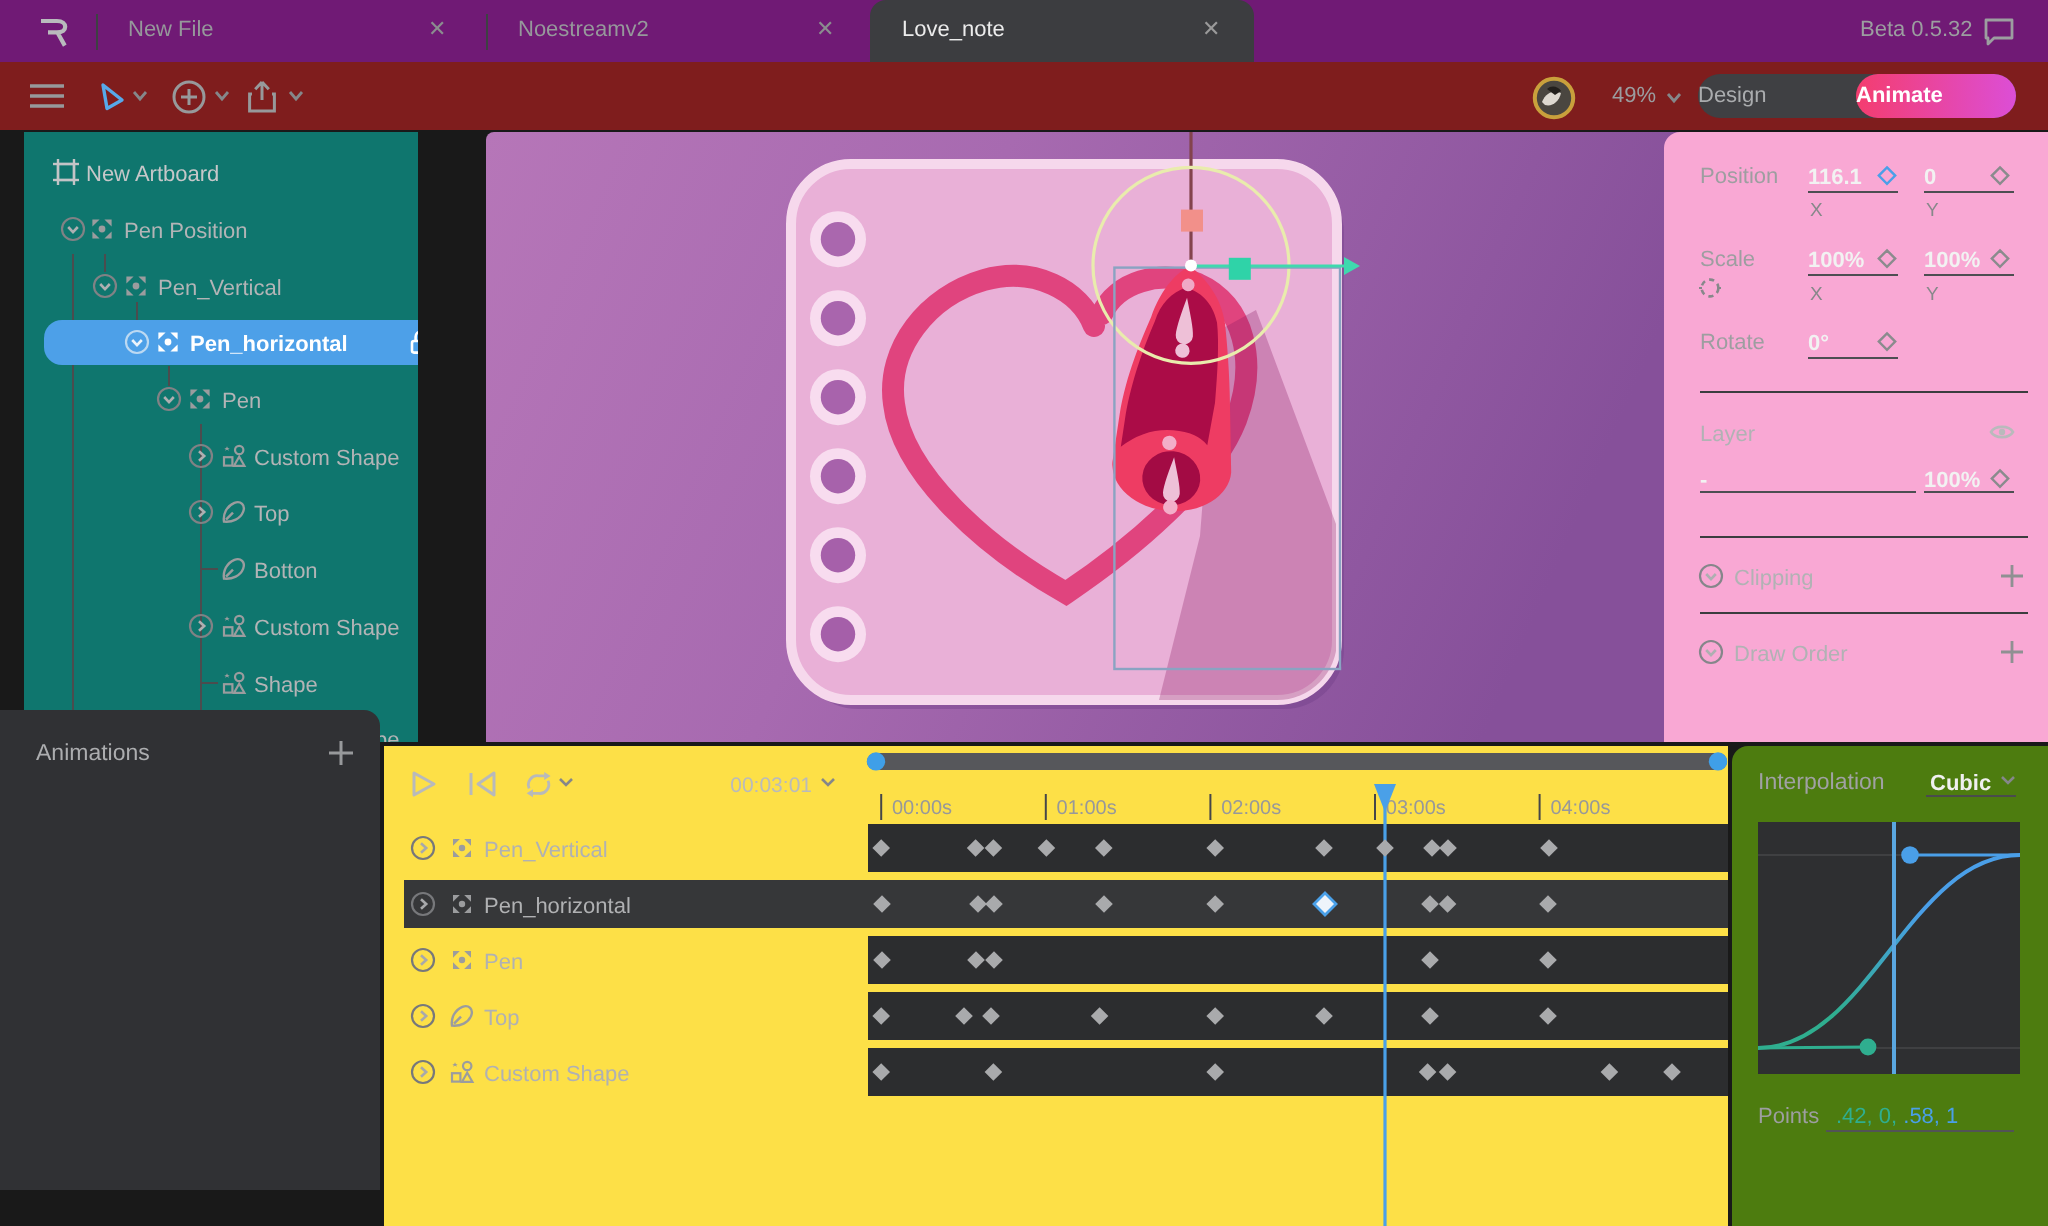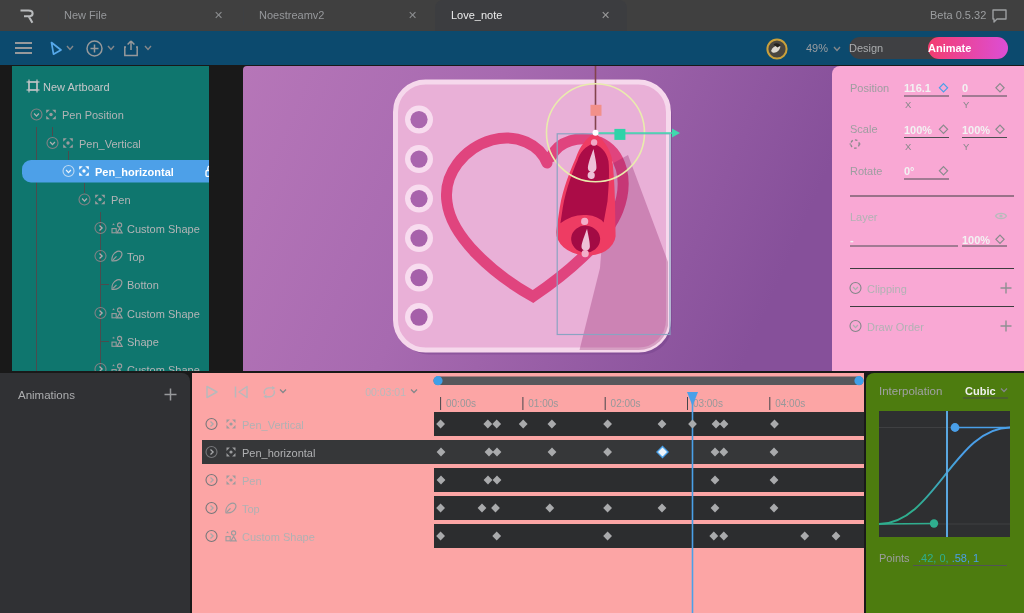--- a/index.html
+++ b/index.html
@@ -1,36 +1,36 @@
 <!DOCTYPE html>
 <html><head>
 <meta charset="utf-8">
 <style>
 * { margin:0; padding:0; box-sizing:border-box; }
 html,body { width:1024px; height:613px; background:#191919; overflow:hidden;
   font-family:"Liberation Sans", sans-serif; }
 #app { position:relative; width:1024px; height:613px; background:#191919; }
 .abs { position:absolute; }
 
-#tabbar { left:0; top:0; width:1024px; height:31px; background:#404040; }
+#tabbar { left:0; top:0; width:1024px; height:31px; background:#701a75; }
 .tabtxt { position:absolute; top:0; height:31px; line-height:31px; font-size:11px; color:#96989b; }
 .tabx { position:absolute; top:0; height:31px; line-height:30px; font-size:11px; color:#8b8d8f; }
 .tabsep { position:absolute; top:7px; width:1px; height:18px; background:#3e4043; }
 #activetab { position:absolute; left:435px; top:0; width:192px; height:31px; background:#3c3d40; border-radius:8px 8px 0 0; }
 
-#toolbar { left:0; top:31px; width:1024px; height:34px; background:#0c4a6e; }
+#toolbar { left:0; top:31px; width:1024px; height:34px; background:#7f1d1d; }
 
 #canvas { left:243px; top:66px; width:601px; height:305px; border-radius:4px 0 0 0; overflow:hidden; }
 
 #tree { left:12px; top:66px; width:197px; height:305px; background:#0f766e; overflow:hidden; }
 
 #inspector { left:832px; top:66px; width:192px; height:305px; background:#f9a8d4; border-radius:8px 0 0 0; }
 
-#anims { left:0; top:373px; width:190px; height:240px; background:#303134; border-radius:0 8px 0 0; }
-#timeline { left:192px; top:373px; width:672px; height:240px; background:#fca5a5; overflow:hidden; }
+#anims { left:0; top:355px; width:190px; height:240px; background:#303134; border-radius:0 8px 0 0; }
+#timeline { left:192px; top:373px; width:672px; height:240px; background:#fde047; overflow:hidden; }
 #interp { left:866px; top:373px; width:158px; height:240px; background:#4d7c0f; border-radius:8px 0 0 0; }
 </style>
 </head>
 <body>
 <div id="app">
 
   <div class="abs" id="tabbar">
     <svg class="abs" style="left:19px;top:8px" width="15" height="16" viewBox="0 0 15 16">
       <path d="M1.5 2.5 H9.5 C12.3 2.5 13.6 4 13.6 5.4 C13.6 6.9 12.3 8.2 9.5 8.2 H5 M9.8 8.4 L13.4 14.8" stroke="#b9bbbd" stroke-width="2.1" fill="none"></path>
     </svg>

